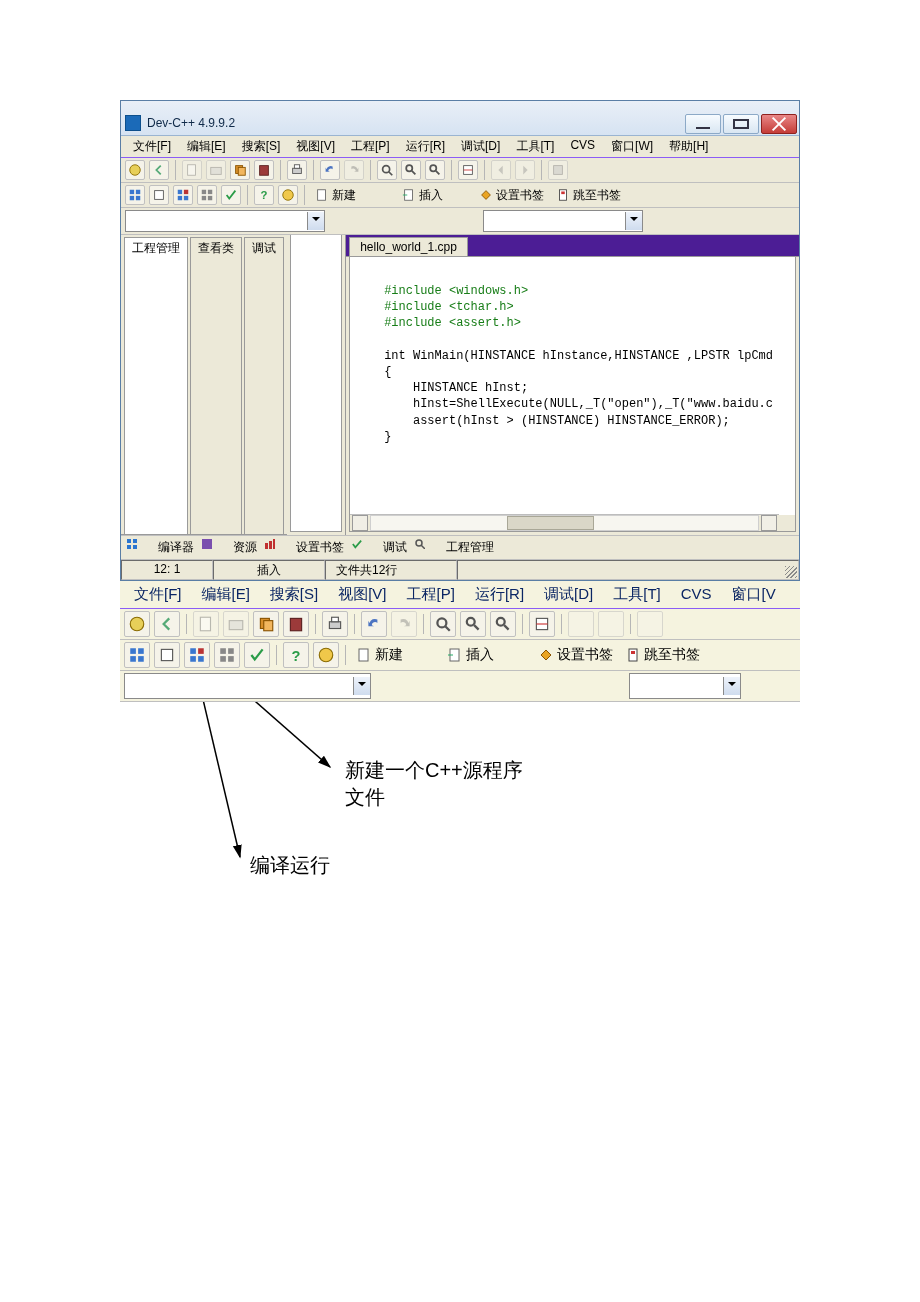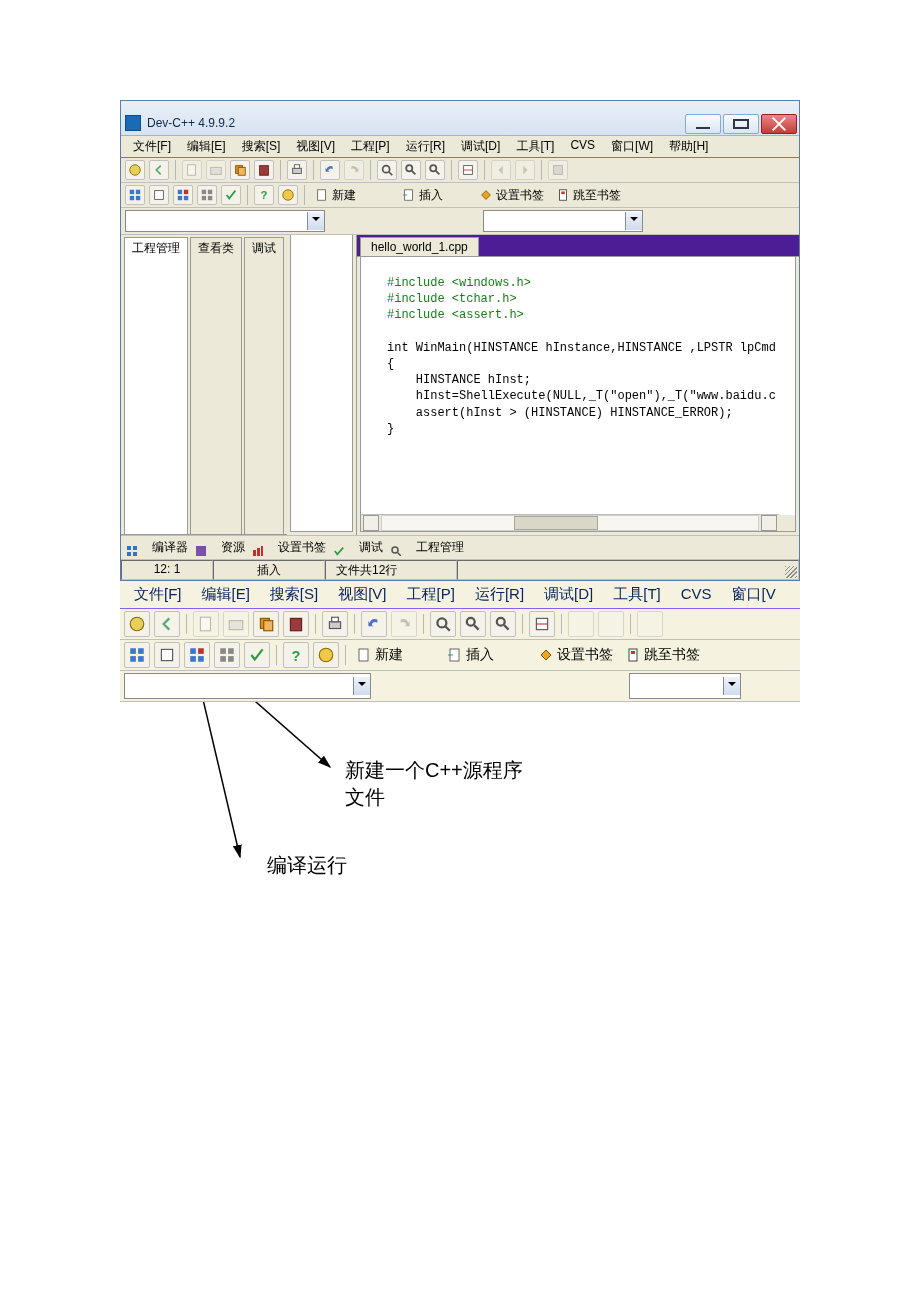--- a/index.html
+++ b/index.html
@@ -34,31 +34,31 @@
   .body{display:flex;height:300px;background:#ece9d8;border-bottom:1px solid #bfbfbf}
   .side{width:235px;display:flex;flex-direction:row;border-right:1px solid #9a9a9a}
   .side-tabs{display:flex;gap:2px;padding:2px 3px 0;background:#ece9d8;border-bottom:1px solid #9a9a9a}
   .side-tabs .tab{background:#ece9d8;border:1px solid #9a9a9a;border-bottom:none;padding:2px 7px;font-size:12px}
   .side-tabs .tab.active{background:#fff}
   .side-body{flex:1;background:#fff;border:1px solid #9a9a9a;border-top:none;margin:0 3px 3px}
   .editor{flex:1;display:flex;flex-direction:column}
   .ed-tabs{display:flex;padding:2px 3px 0;background:#4c1d95;border-bottom:1px solid #9a9a9a}
   .ed-tabs .tab{background:#ece9d8;border:1px solid #9a9a9a;border-bottom:none;padding:2px 10px;font-size:12px}
   .ed-body{flex:1;background:#fff;margin:0 3px 3px;border:1px solid #9a9a9a;border-top:none;position:relative;overflow:hidden}
-  pre.code{margin:8px;padding:10px 6px 6px 18px;font-family:"Courier New",monospace;font-size:12px;line-height:1.35;white-space:pre;color:#000}
+  pre.code{margin:16px;padding:10px 6px 6px 18px;font-family:"Courier New",monospace;font-size:12px;line-height:1.35;white-space:pre;color:#000}
   .code .pp{color:#177d17}
   .code .kw{color:#000}
   .scroll-x{position:absolute;left:0;right:16px;bottom:0;height:16px;background:#ece9d8;border-top:1px solid #bdbdbd;display:flex;align-items:center;gap:2px;padding:0 2px}
   .scroll-x .arr{width:14px;height:14px;border:1px solid #9a9a9a;background:#f1efe6}
   .scroll-x .track{flex:1;height:14px;border:1px solid #cfcfcf;background:#f7f6f0;position:relative}
   .scroll-x .thumb{position:absolute;left:35%;top:0;bottom:0;width:22%;background:#dad7c8;border:1px solid #a9a797}
   .corner{position:absolute;right:0;bottom:0;width:16px;height:16px;background:#ece9d8}
   
   .btabs{display:flex;background:#ece9d8;border-bottom:1px solid #bfbfbf;padding:3px 6px;gap:8px;font-size:12px}
-  .btab{display:flex;align-items:flex-end;gap:15px}
+  .btab{display:flex;align-items:flex-start;gap:21px}
   
   .status{display:flex;background:#ece9d8;height:20px;font-size:12px}
   .cell{border:1px inset #bfbfbf;padding:1px 10px}
   .sflex{flex:1;border:1px inset #bfbfbf;position:relative}
   .grip{position:absolute;right:1px;bottom:1px;width:12px;height:12px;background:repeating-linear-gradient(135deg,#8a8a8a 0 1px,transparent 1px 3px)}
   
   .caption{font-size:15px;margin:16px 0 8px}
   .big .menubar{background:#f5f3df}
   .big .menubar .mi{font-size:15px;color:#0b2664;padding:4px 10px}
   .big .tb{background:#f5f3df}
@@ -564,16 +564,16 @@
       <defs>
           <marker id="ah" markerWidth="10" markerHeight="10" refX="8" refY="3" orient="auto">
             <path d="M0 0L9 3 0 6z" fill="#000"></path>
           </marker>
         </defs>
       <line x1="70" y1="-58" x2="210" y2="65" stroke="#000" stroke-width="1.5" marker-end="url(#ah)"></line>
       <line x1="70" y1="-58" x2="120" y2="155" stroke="#000" stroke-width="1.5" marker-end="url(#ah)"></line>
     </svg>
     <div class="ann-text" style="left:225px;top:55px;white-space:pre">新建一个C++源程序
 文件</div>
-    <div class="ann-text" style="left:147px;top:150px">编译运行</div>
+    <div class="ann-text" style="left:130px;top:150px">编译运行</div>
   </div>
 
 </div>
 
 </body></html>

